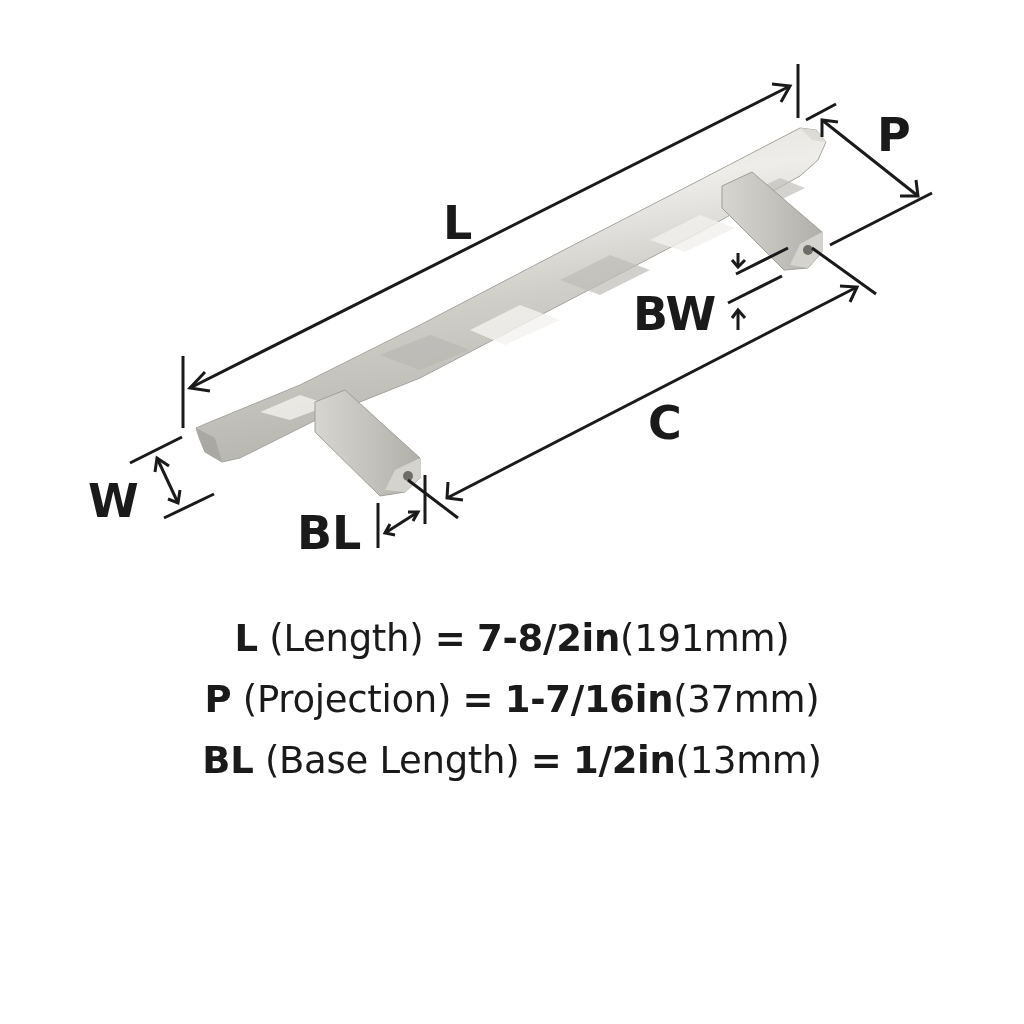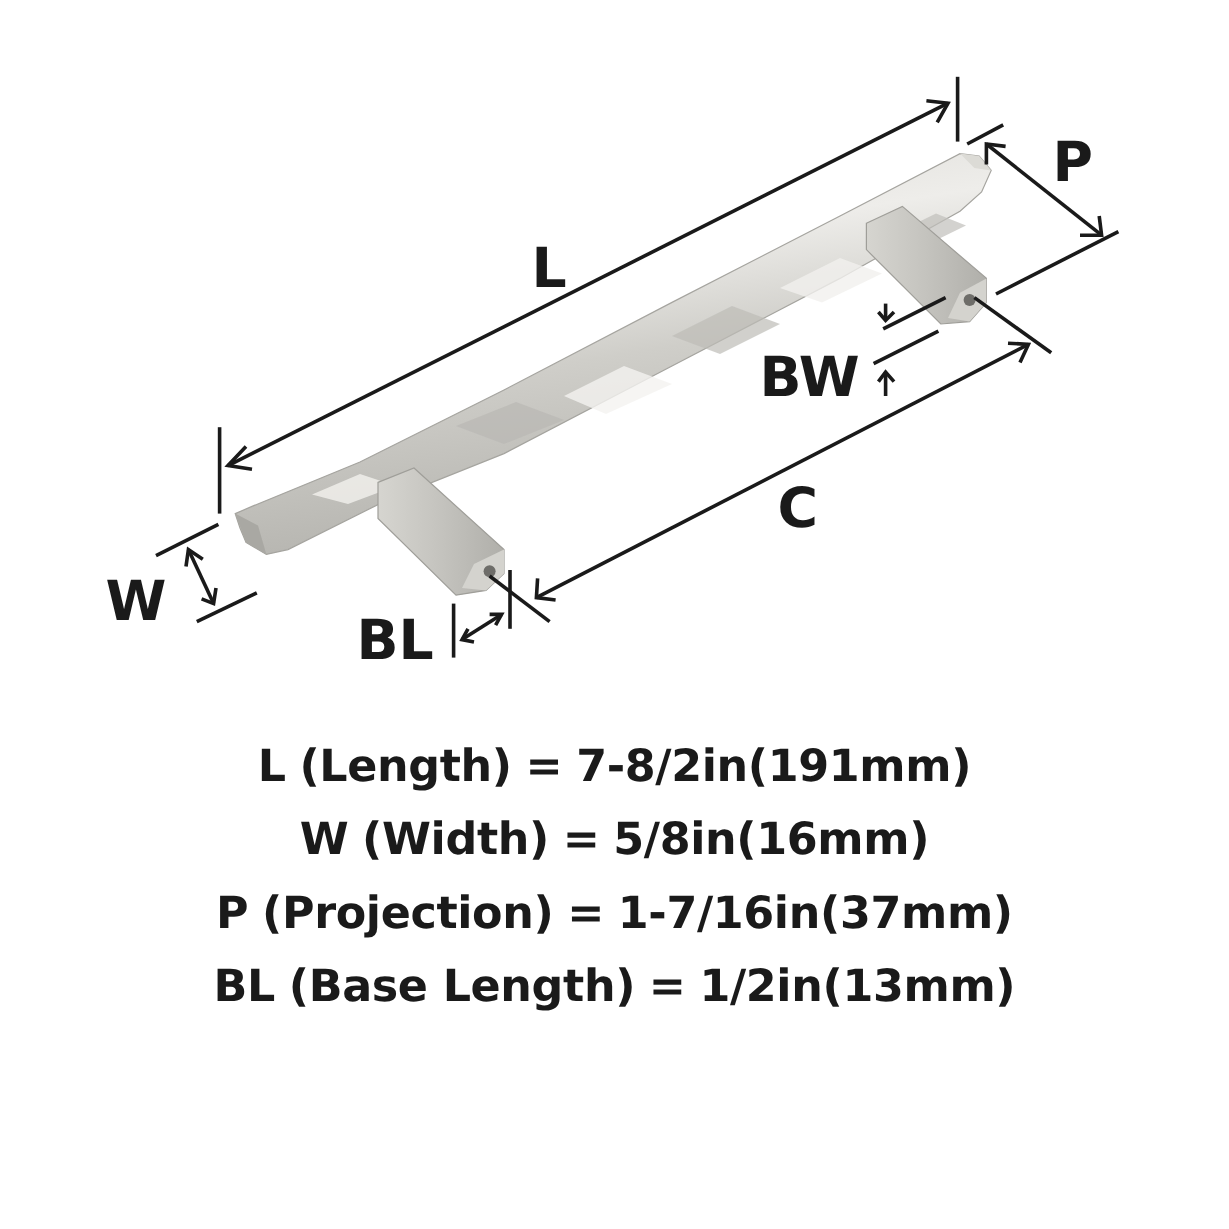--- a/index.html
+++ b/index.html
@@ -5,24 +5,24 @@
   html, body { margin: 0; padding: 0; background: #ffffff; }
   body { width: 1024px; height: 1024px; position: relative; overflow: hidden;
          font-family: "Liberation Sans", "DejaVu Sans", sans-serif; color: #1a1a1a; }
   #diagram { position: absolute; left: 0; top: 0; width: 1024px; height: 600px; }
   .dim-label { position: absolute; font-weight: bold; font-size: 46px; line-height: 1; color: #1a1a1a;
                font-family: "DejaVu Sans", "Liberation Sans", sans-serif; }
   #specs { position: absolute; left: 0; top: 608px; width: 1024px; text-align: center; }
   .spec-line { font-size: 37px; line-height: 61px; white-space: nowrap; color: #1a1a1a;
                font-family: "DejaVu Sans", "Liberation Sans", sans-serif; letter-spacing: -0.3px; }
   .spec-line .abbr { font-weight: bold; }
-  .spec-line .name { font-weight: bold; text-align: right; }
+  .spec-line .name { font-weight: normal; text-align: right; }
   .spec-line .eq { font-weight: bold; }
   .spec-line .imp { font-weight: bold; }
-  .spec-line .met { font-weight: bold; }
+  .spec-line .met { font-weight: normal; }
 </style>
 </head>
 <body>
 
 <div id="diagram">
   <svg width="1024" height="600" viewBox="0 0 1024 600">
     <defs>
       <linearGradient id="barGrad" x1="0" y1="0" x2="0.3" y2="1">
         <stop offset="0" stop-color="#d8d7d2"></stop>
         <stop offset="0.35" stop-color="#eeedea"></stop>
@@ -113,26 +113,20 @@
 </div>
 
 <div id="specs">
   <div class="spec-line">
     <span class="abbr">L</span>
     <span class="name">(Length)</span>
     <span class="eq">=</span>
     <span class="imp">7-8/2in</span><span class="met">(191mm)</span>
   </div>
   <div class="spec-line">
-    <span class="abbr">W</span>
-    <span class="name">(Width)</span>
-    <span class="eq">=</span>
-    <span class="imp">5/8in</span><span class="met">(16mm)</span>
-  </div>
-  <div class="spec-line">
     <span class="abbr">P</span>
     <span class="name">(Projection)</span>
     <span class="eq">=</span>
     <span class="imp">1-7/16in</span><span class="met">(37mm)</span>
   </div>
   <div class="spec-line">
     <span class="abbr">BL</span>
     <span class="name">(Base Length)</span>
     <span class="eq">=</span>
     <span class="imp">1/2in</span><span class="met">(13mm)</span>

